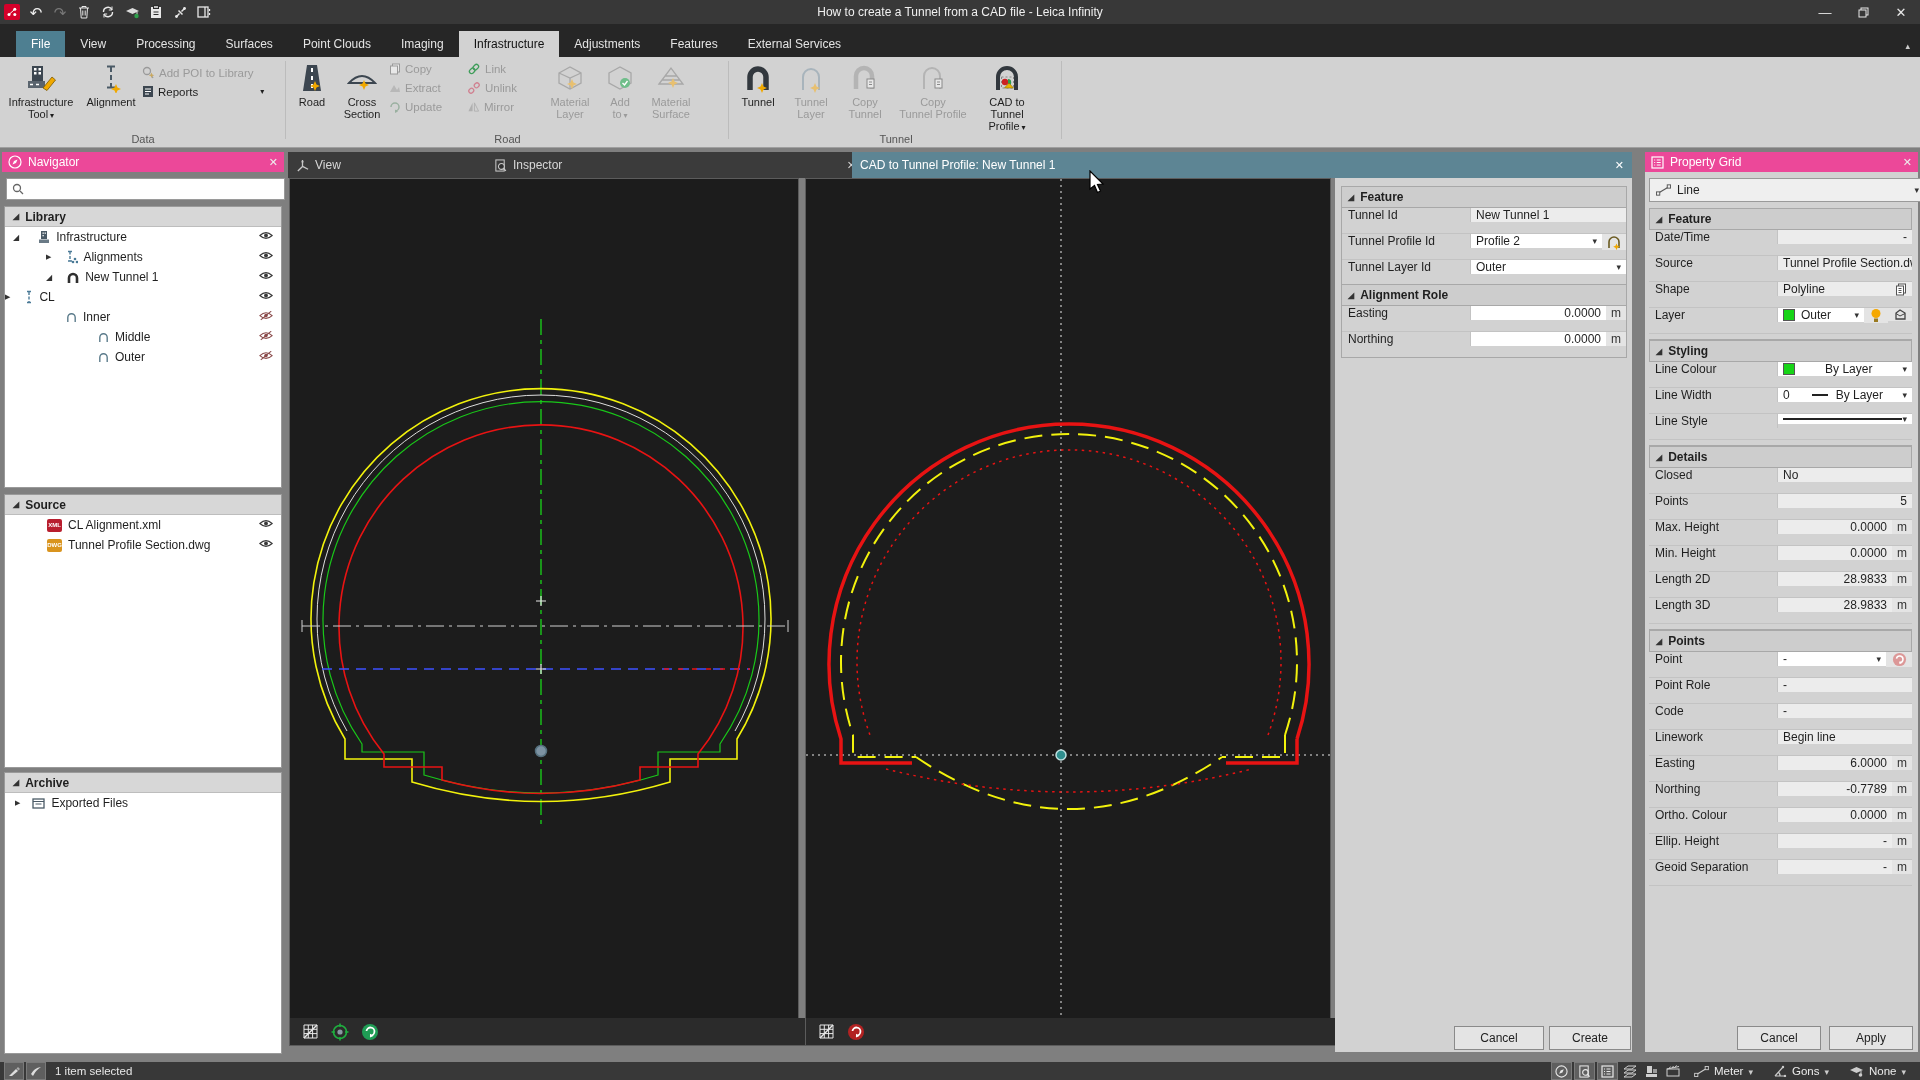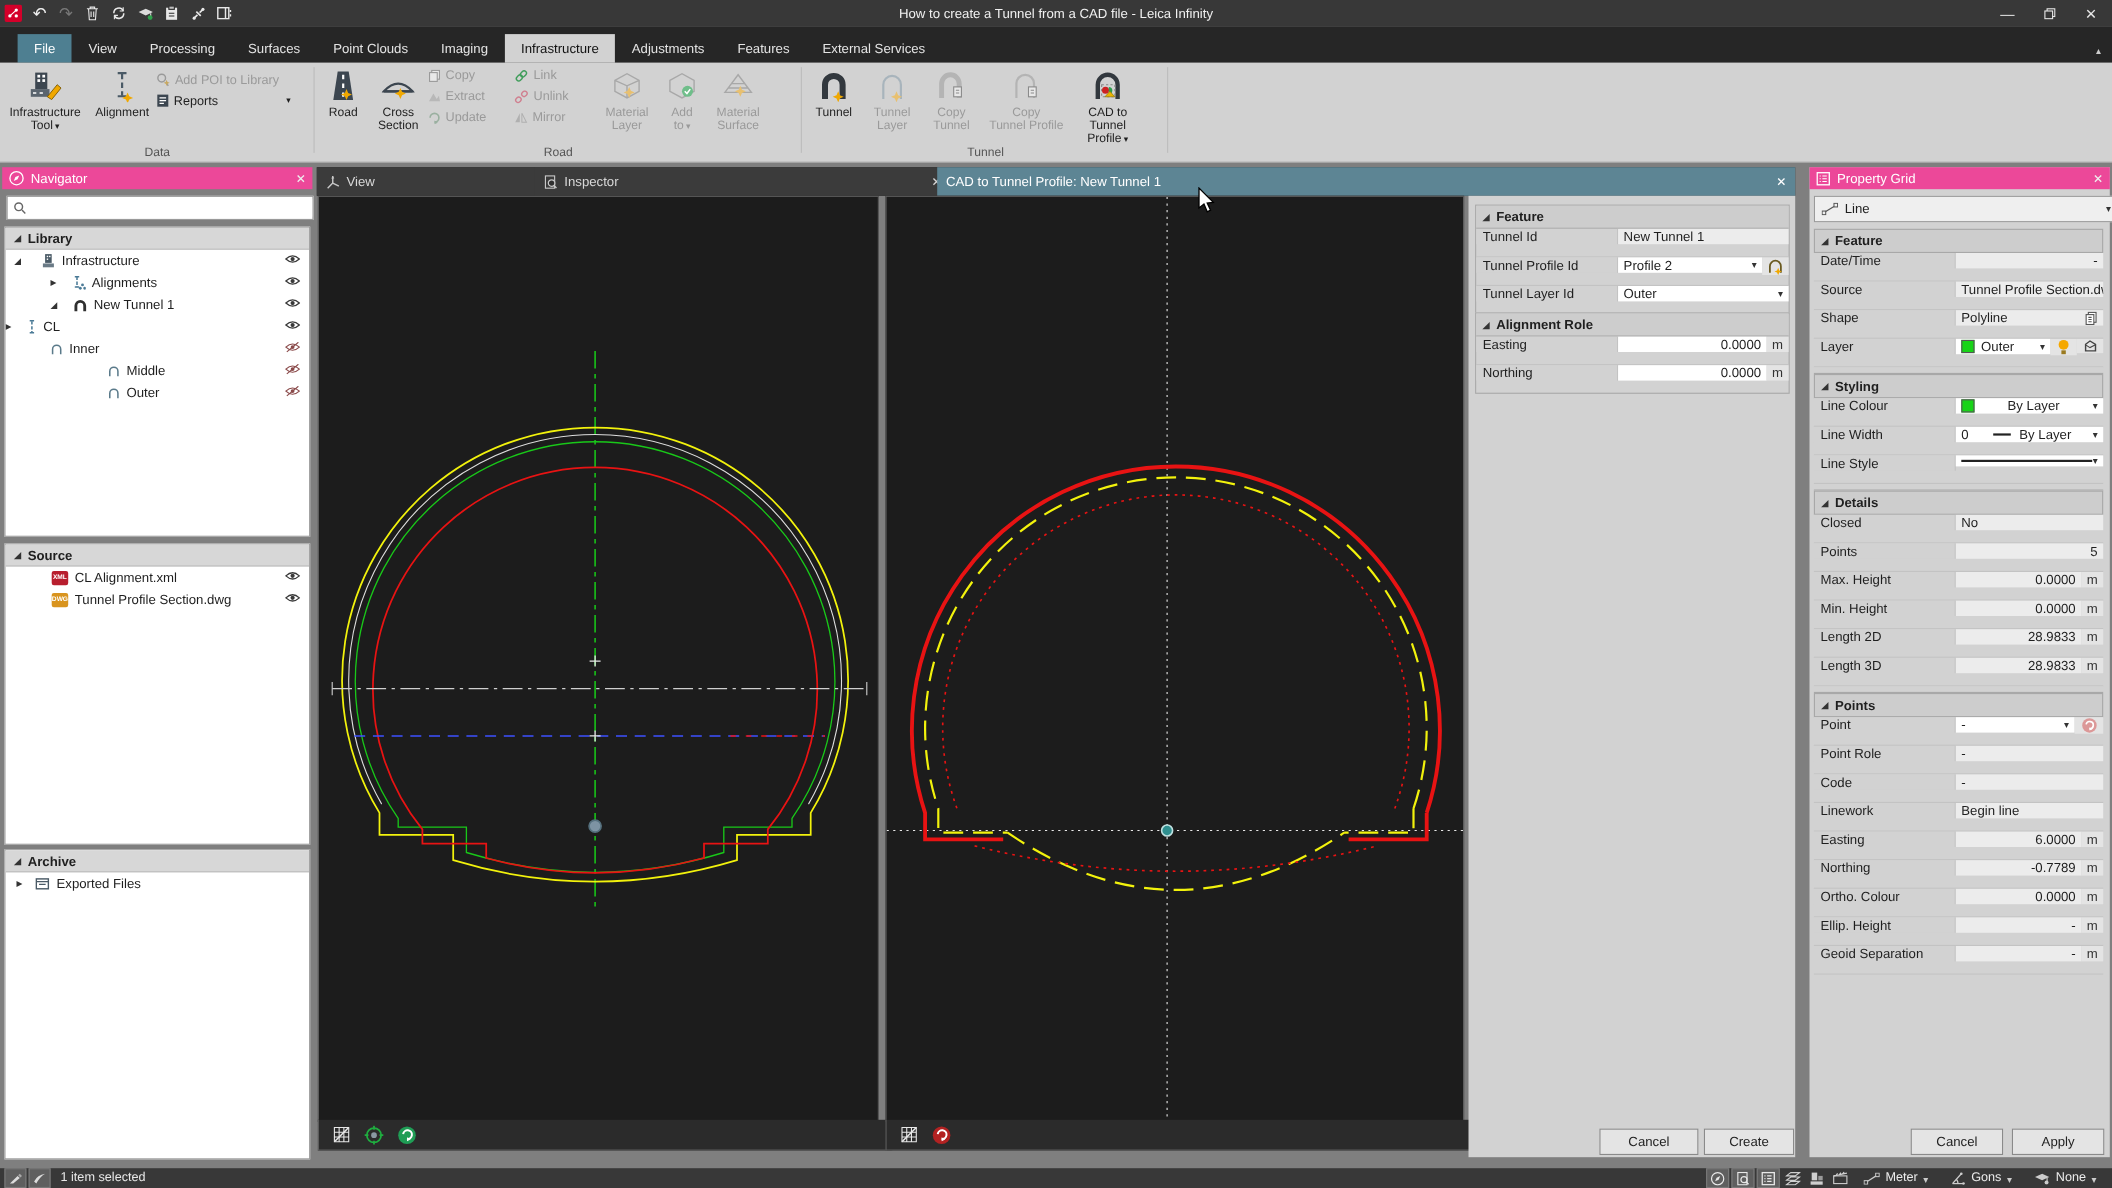--- a/index.html
+++ b/index.html
@@ -436,21 +436,21 @@
           <path d="M3,1.5 h4 M3,12.5 h4" stroke="#4a7a96" stroke-width="1.4"></path>
         </svg>
       <span class="lbl">CL</span>
       <span class="reye">
           <svg width="14" height="9" viewBox="0 0 16 10">
             <path d="M1,5 Q8,-1.5 15,5 Q8,11.5 1,5Z" fill="none" stroke="#3a3a3a" stroke-width="1.3"></path>
             <circle cx="8" cy="5" r="2.2" fill="#3a3a3a"></circle>
           </svg>
         </span>
     </div>
-    <div class="trow" style="padding-left:40px">
+    <div class="trow" style="padding-left:60px">
       <svg width="13" height="12" viewBox="0 0 14 13" style="margin-right:5px">
           <path d="M3,12 V7 A4,4 0 0 1 11,7 V12" fill="none" stroke="#5a7a8a" stroke-width="1.5"></path>
         </svg>
       <span class="lbl">Inner</span>
       <span class="reye">
           <svg width="14" height="10" viewBox="0 0 16 11">
             <path d="M1,5 Q8,-1.5 15,5 Q8,11.5 1,5Z" fill="none" stroke="#8a4a4a" stroke-width="1.2"></path>
             <circle cx="8" cy="5" r="2" fill="#8a4a4a"></circle>
             <path d="M2,10 L14,0" stroke="#8a4a4a" stroke-width="1.2"></path>
           </svg>

